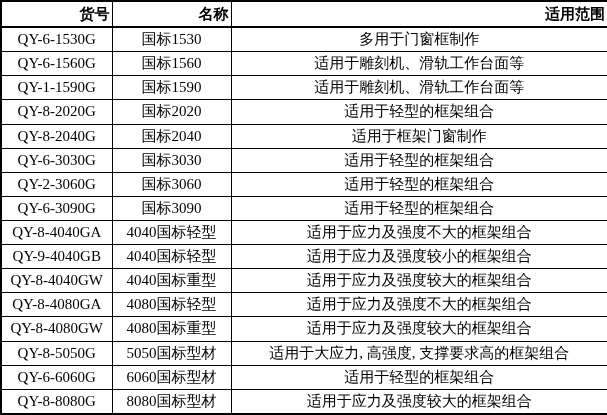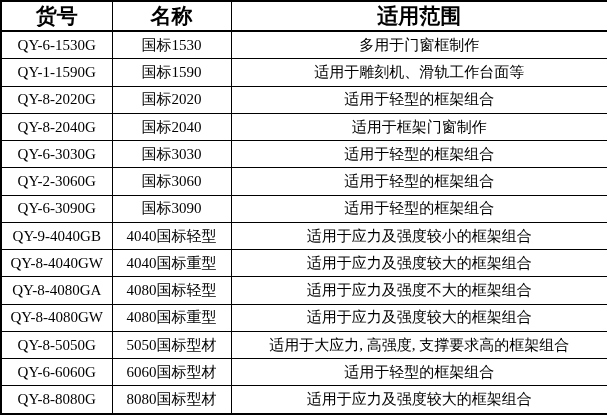--- a/index.html
+++ b/index.html
@@ -28,24 +28,25 @@
     text-align: center;
     vertical-align: middle;
     padding: 0 2px;
     overflow: hidden;
     white-space: nowrap;
   }
   table.profile-table {
     border: 2px solid #000000;
   }
   table.profile-table th {
-    font-size: 21px;
+    font-size: 15px;
     font-weight: bold;
     height: 24px;
     border-bottom-width: 2px;
+    text-align: right;
   }
   table.profile-table td {
     font-size: 15px;
     font-weight: normal;
   }
   col.col-item-no { width: 111px; }
   col.col-name    { width: 119px; }
   col.col-scope   { width: 377px; }
 </style>
 </head>
@@ -65,20 +66,25 @@
         <th>适用范围</th>
       </tr>
     </thead>
     <tbody>
         <tr>
           <td>QY-6-1530G</td>
           <td>国标1530</td>
           <td>多用于门窗框制作</td>
         </tr>
         <tr>
+          <td>QY-6-1560G</td>
+          <td>国标1560</td>
+          <td>适用于雕刻机、滑轨工作台面等</td>
+        </tr>
+        <tr>
           <td>QY-1-1590G</td>
           <td>国标1590</td>
           <td>适用于雕刻机、滑轨工作台面等</td>
         </tr>
         <tr>
           <td>QY-8-2020G</td>
           <td>国标2020</td>
           <td>适用于轻型的框架组合</td>
         </tr>
         <tr>
@@ -93,20 +99,25 @@
         </tr>
         <tr>
           <td>QY-2-3060G</td>
           <td>国标3060</td>
           <td>适用于轻型的框架组合</td>
         </tr>
         <tr>
           <td>QY-6-3090G</td>
           <td>国标3090</td>
           <td>适用于轻型的框架组合</td>
+        </tr>
+        <tr>
+          <td>QY-8-4040GA</td>
+          <td>4040国标轻型</td>
+          <td>适用于应力及强度不大的框架组合</td>
         </tr>
         <tr>
           <td>QY-9-4040GB</td>
           <td>4040国标轻型</td>
           <td>适用于应力及强度较小的框架组合</td>
         </tr>
         <tr>
           <td>QY-8-4040GW</td>
           <td>4040国标重型</td>
           <td>适用于应力及强度较大的框架组合</td>

